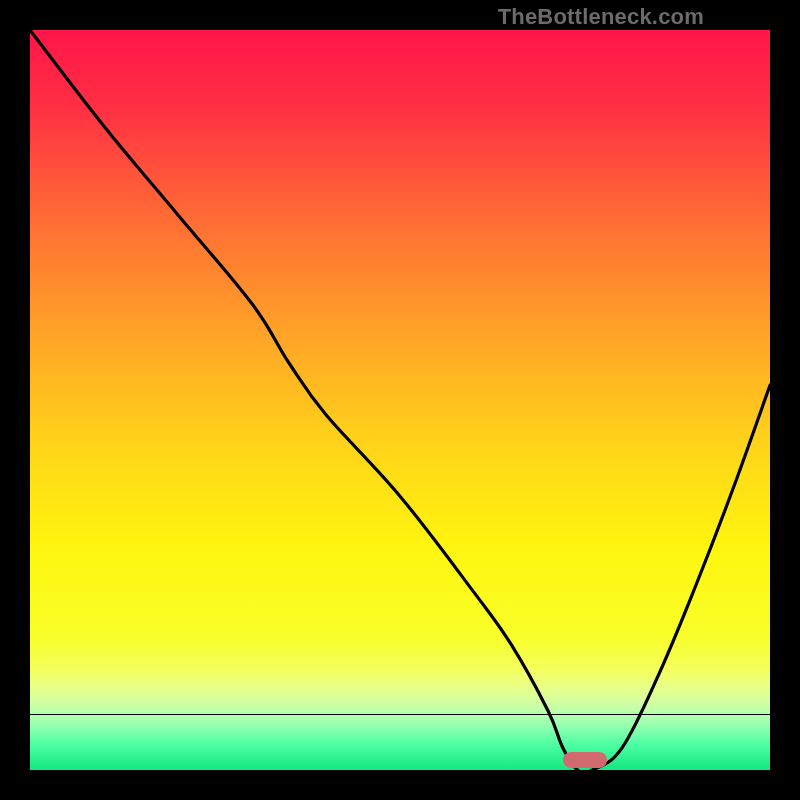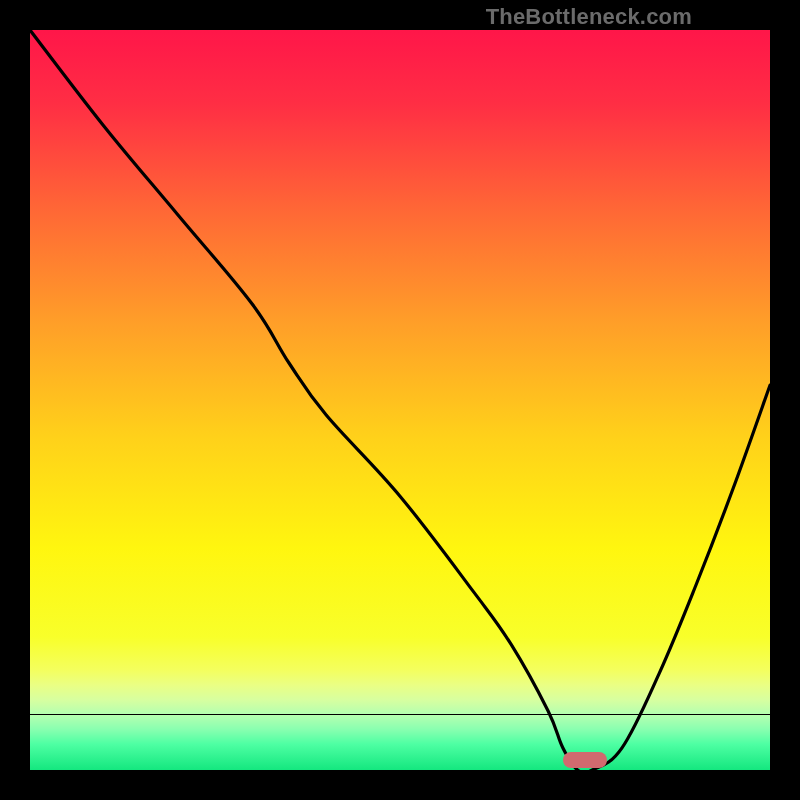--- a/index.html
+++ b/index.html
@@ -11,20 +11,21 @@
     overflow: hidden;
     font-family: Arial, Helvetica, sans-serif;
   }
   .frame {
     position: absolute;
     top: 0;
     left: 0;
     width: 724px;
     height: 800px;
     background: #000;
+    padding-left: 12px;
   }
   .plot-area {
     position: absolute;
     top: 30px;
     left: 30px;
     width: 740px;
     height: 740px;
     overflow: hidden;
   }
   .gradient-bg {

